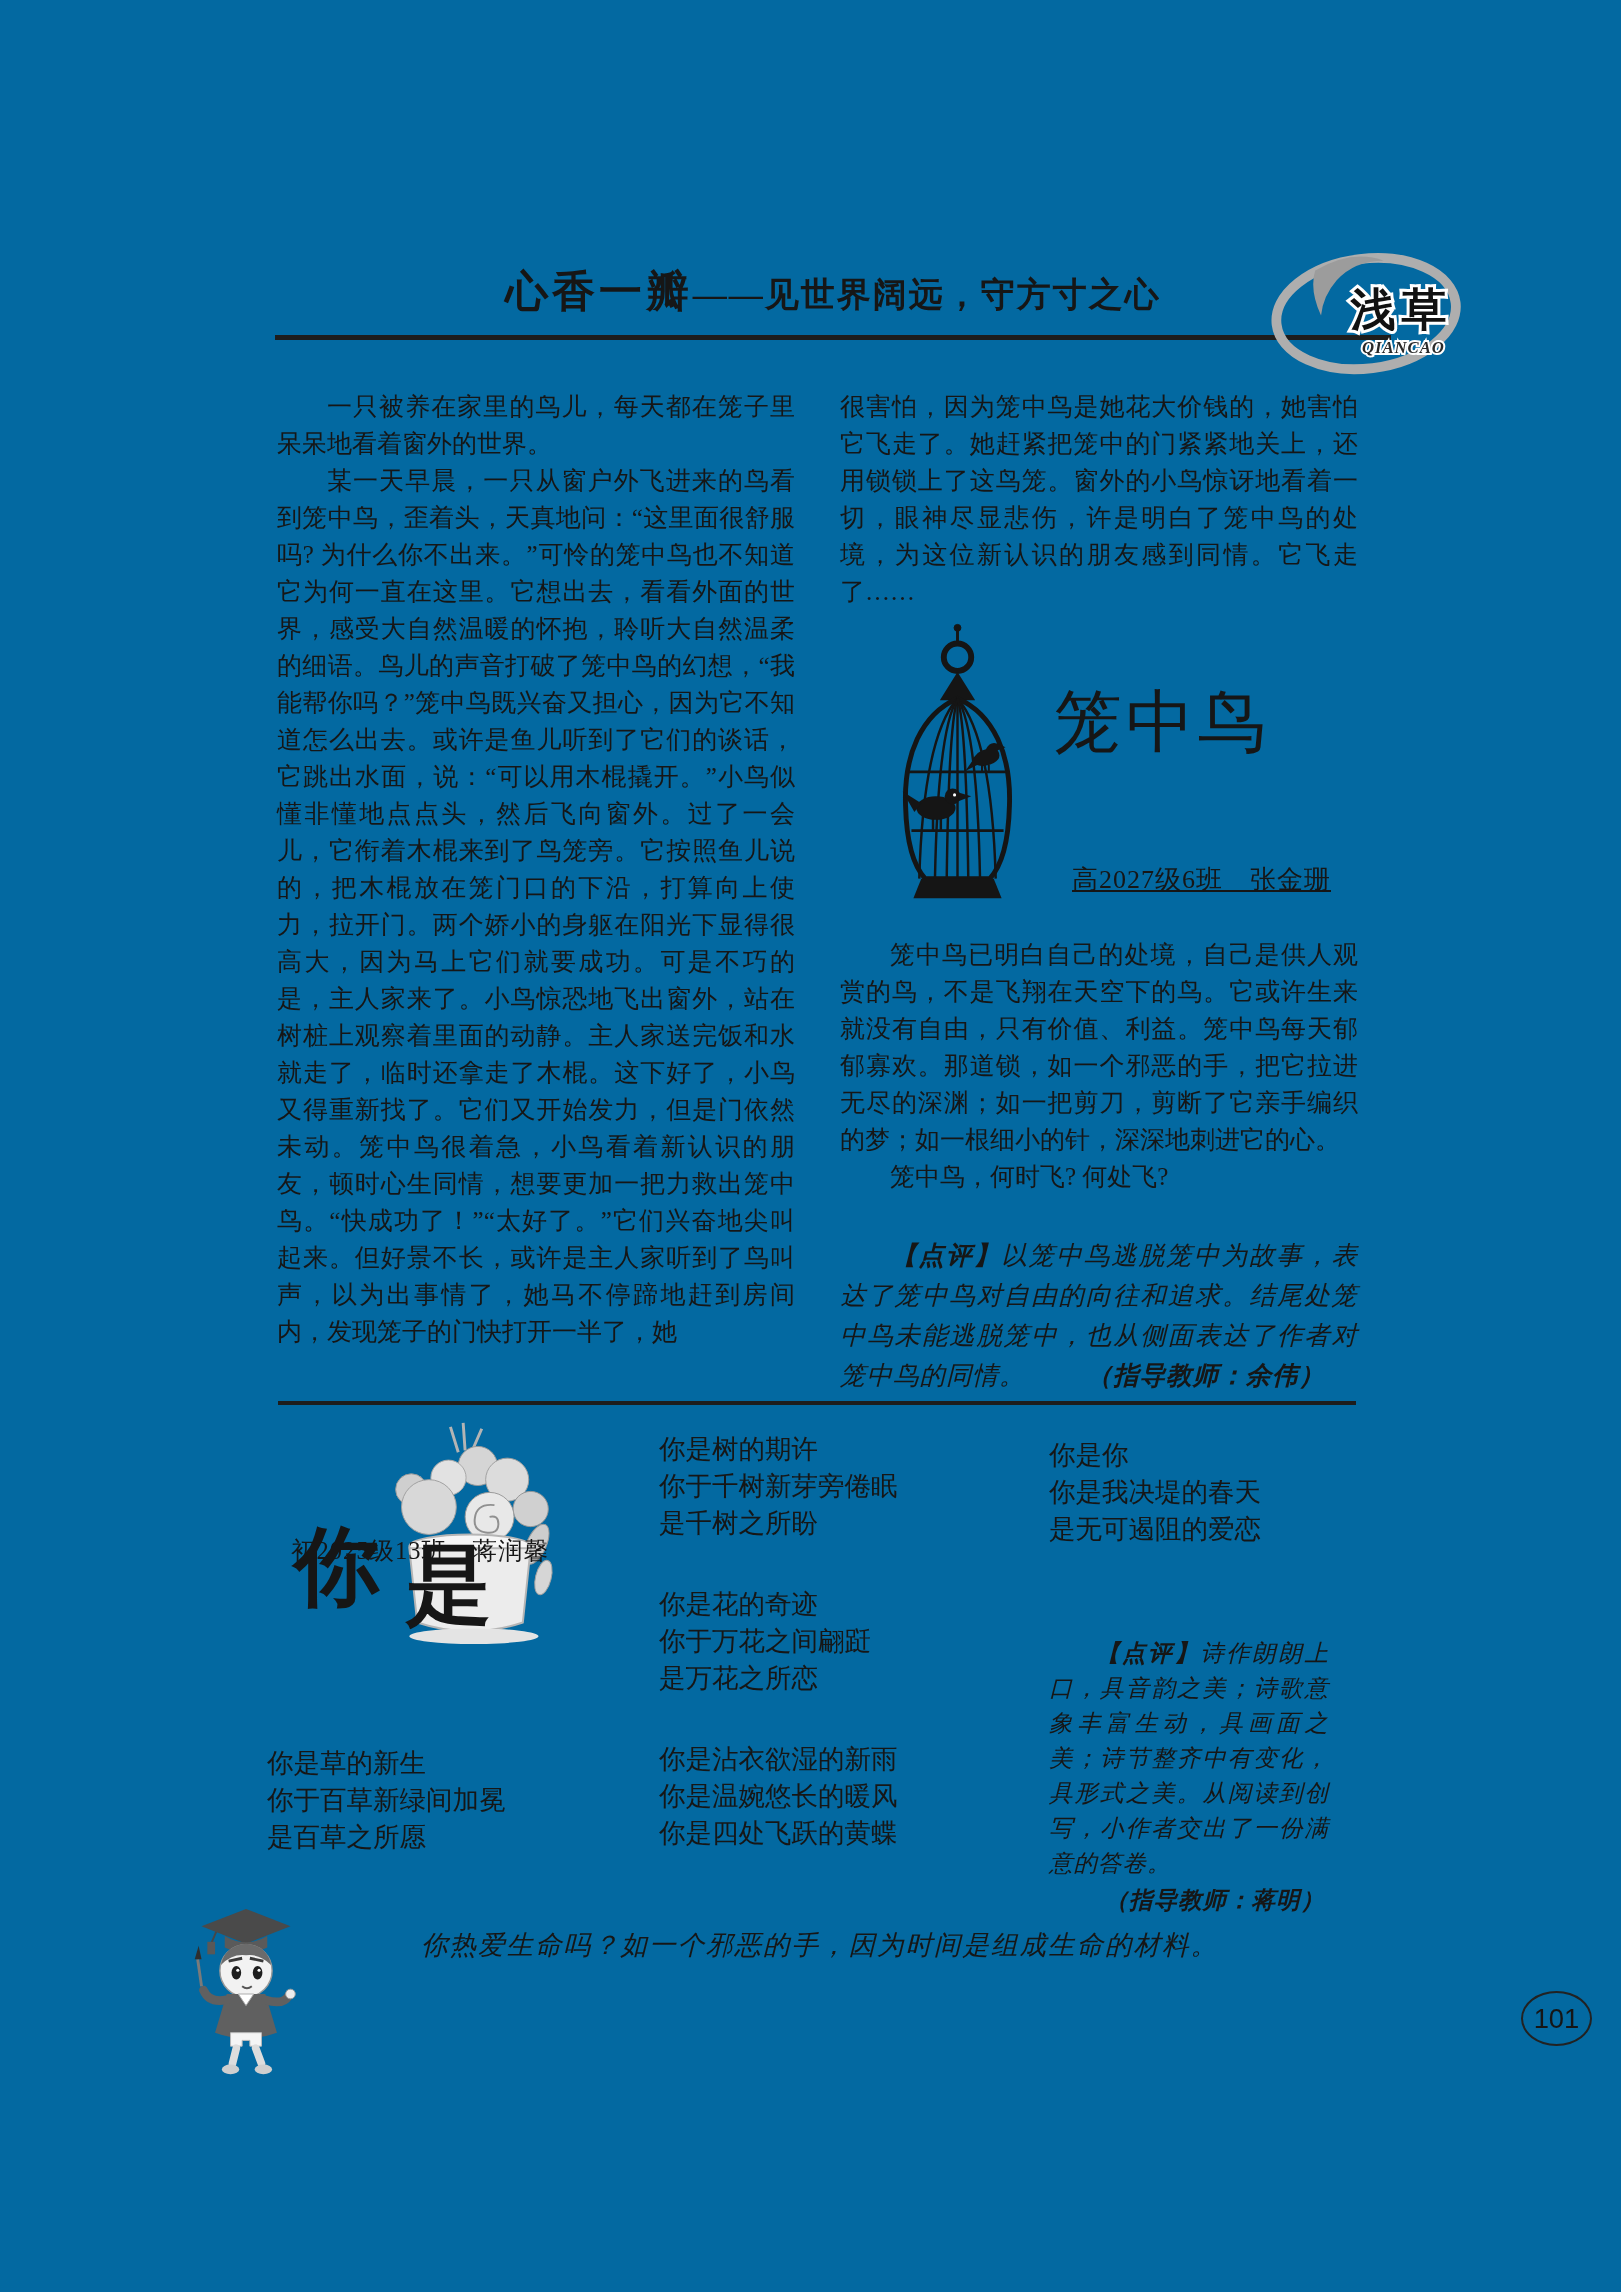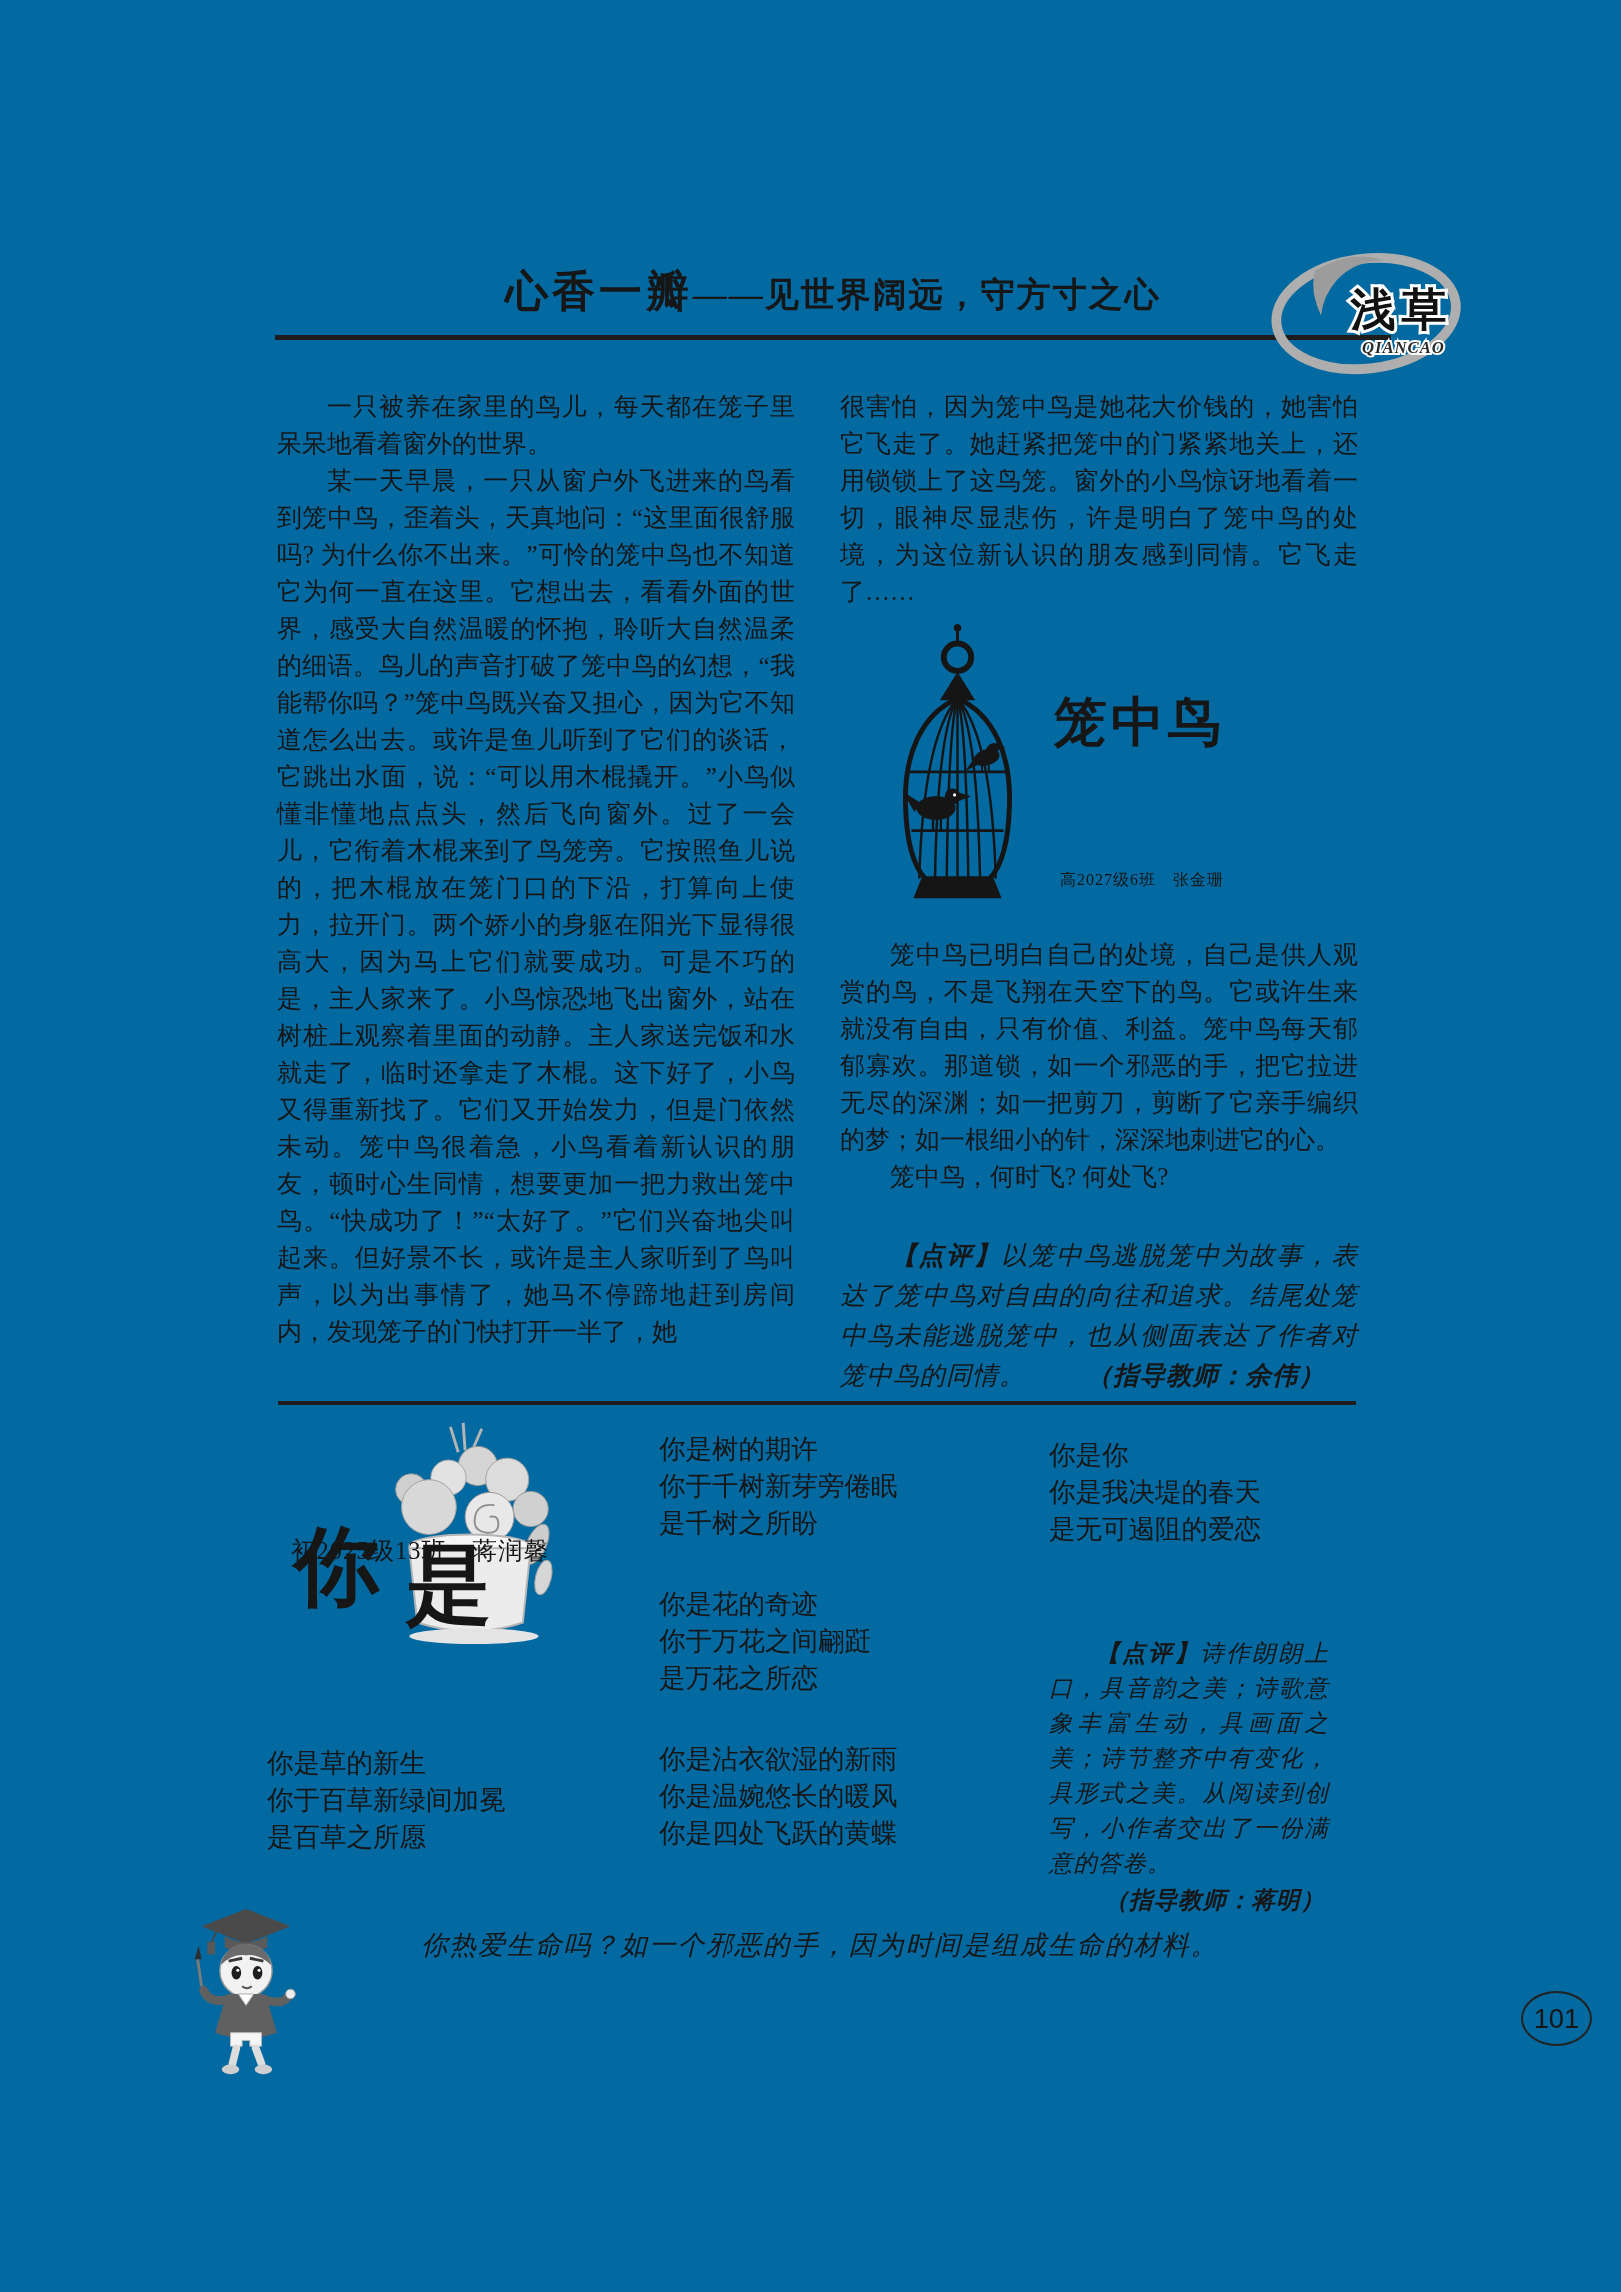--- a/index.html
+++ b/index.html
@@ -20,22 +20,22 @@
   .header-title .main{font-size:43px;font-weight:bold;letter-spacing:3.9px;}
   .header-title .rest{font-size:34px;font-weight:bold;letter-spacing:2px;}
   .header-rule{left:275px;top:335px;width:1116px;height:4.9px;background:#1d1d1d;}
   .logo{left:1270px;top:243px;}
 
   
   .col-left{left:277px;top:388px;width:518px;}
   .col-right{left:840px;top:388px;width:518px;}
   .illus-block{position:relative;height:304px;}
   .cage{position:absolute;left:43px;top:9.8px;}
-  .story-title{position:absolute;left:214px;top:94px;font-size:53px;font-weight:bold;letter-spacing:3.9px;white-space:nowrap;}
-  .story-byline{position:absolute;left:220px;top:251px;font-size:16px;letter-spacing:1px;white-space:nowrap;}
+  .story-title{position:absolute;left:214px;top:94px;font-size:68px;font-weight:normal;letter-spacing:3.9px;white-space:nowrap;}
+  .story-byline{position:absolute;left:232px;top:251px;font-size:26px;letter-spacing:1px;white-space:nowrap;text-decoration:underline;}
   .p3{margin-top:21.6px;}
   .comment{margin-top:41px;font-size:25.5px;line-height:40px;letter-spacing:1px;}
   .comment b{font-style:italic;}
   .comment .teacher{float:right;font-weight:bold;padding-right:33px;}
 
   .divider{left:278px;top:1401px;width:1078px;height:3.9px;background:#1d1d1d;}
 
   
   .pot{left:372px;top:1419px;}
   .poem-title{left:294px;top:1509px;display:flex;gap:25.5px;font-size:86px;font-weight:bold;z-index:3;}

